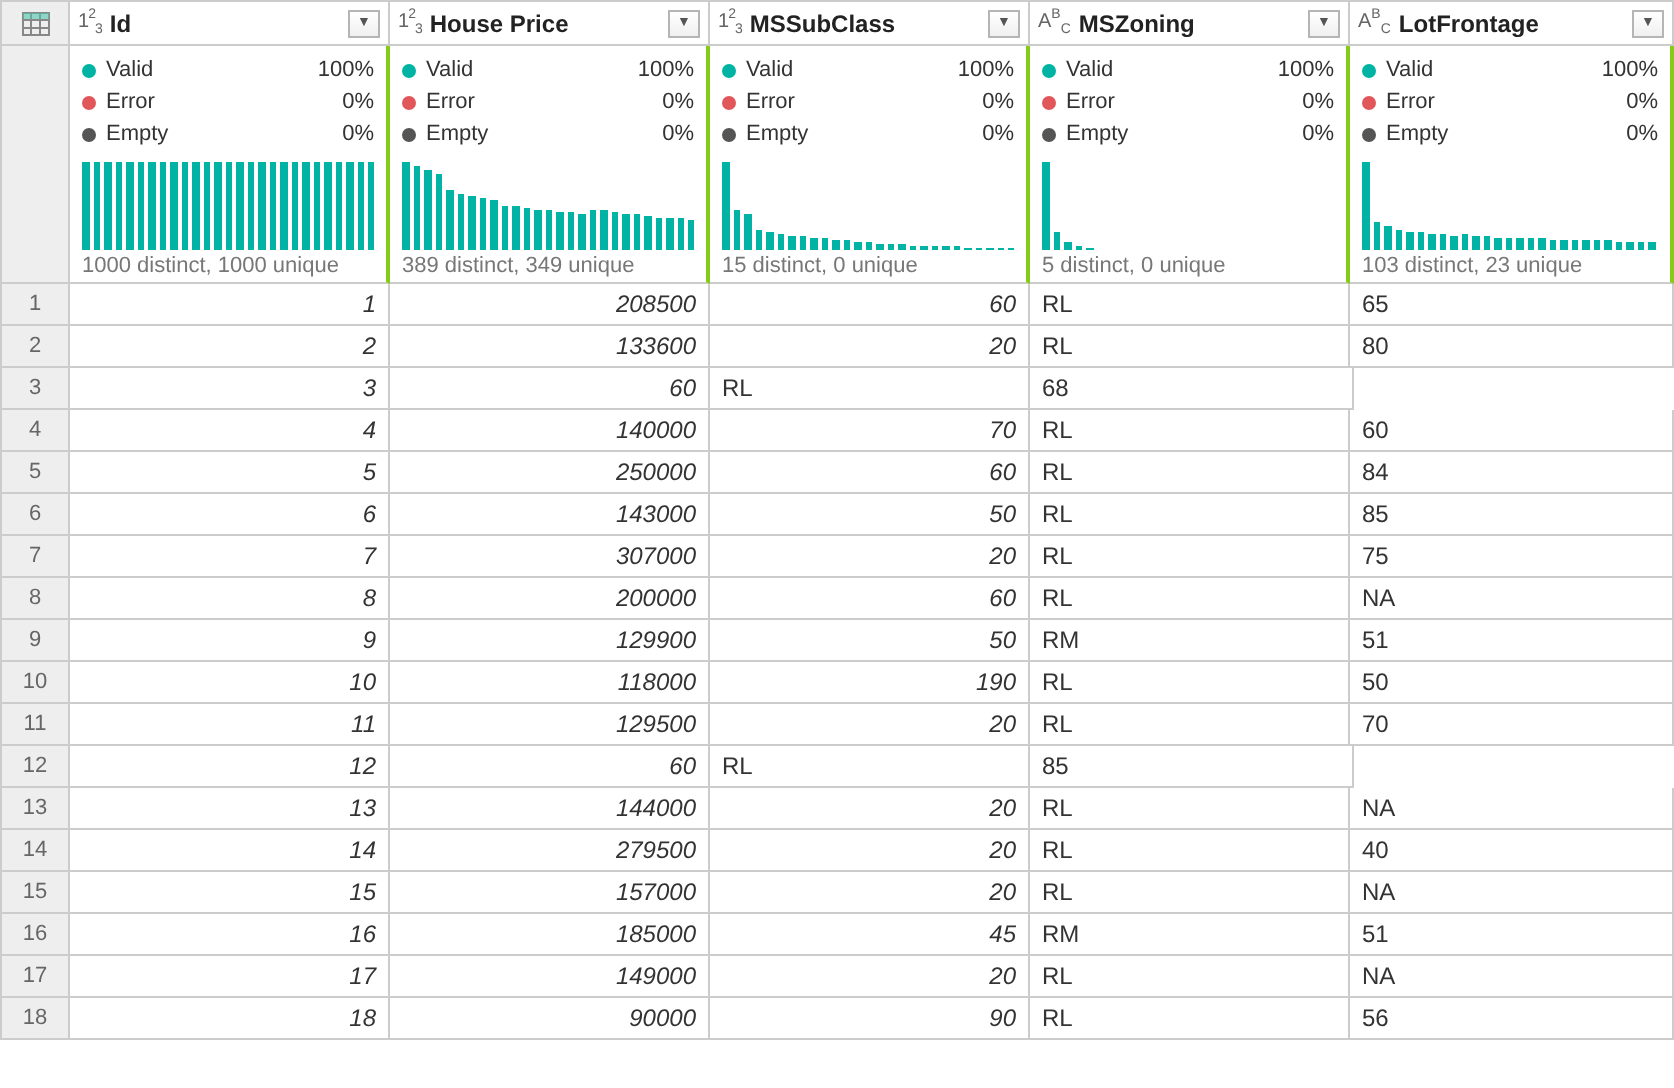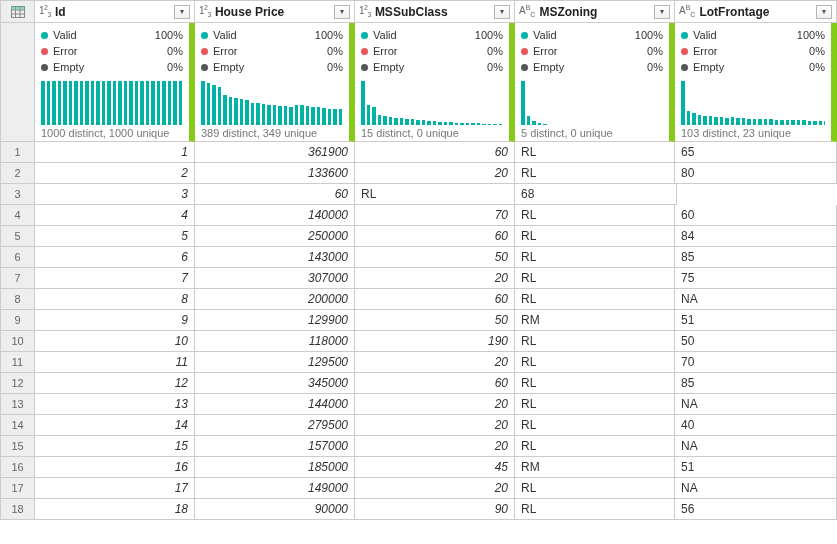--- a/index.html
+++ b/index.html
@@ -73,21 +73,21 @@
     justify-content: center;
     font-size: 7px;
     color: #555;
     background: linear-gradient(#fff,#f0f0f0);
     cursor: pointer;
   }
   .quality-row {
     display: flex;
   }
   .q-cell {
-    border-right: 6px solid #84cc16;
+    border-right: 2px solid #84cc16;
     border-bottom: 1px solid #ccc;
     padding: 4px 6px 2px 6px;
   }
   .rowhdr-quality {
     width: 34px;
     background: #eee;
     border-right: 1px solid #ccc;
     border-bottom: 1px solid #ccc;
   }
   .q-line {
@@ -439,21 +439,21 @@
           <div class="bar" style="height:4px"></div>
         </div>
         <div class="summary">103 distinct, 23 unique</div>
       </div>
   </div>
 
   <div id="rows">
       <div class="d-row">
         <div class="rowhdr">1</div>
         <div class="cell col c1 num">1</div>
-        <div class="cell col c2 num">361900</div>
+        <div class="cell col c2 num">208500</div>
         <div class="cell col c3 num">60</div>
         <div class="cell col c4 txt">RL</div>
         <div class="cell col c5 txt">65</div>
       </div>
       <div class="d-row">
         <div class="rowhdr">2</div>
         <div class="cell col c1 num">2</div>
         <div class="cell col c2 num">133600</div>
         <div class="cell col c3 num">20</div>
         <div class="cell col c4 txt">RL</div>
@@ -526,21 +526,20 @@
         <div class="rowhdr">11</div>
         <div class="cell col c1 num">11</div>
         <div class="cell col c2 num">129500</div>
         <div class="cell col c3 num">20</div>
         <div class="cell col c4 txt">RL</div>
         <div class="cell col c5 txt">70</div>
       </div>
       <div class="d-row">
         <div class="rowhdr">12</div>
         <div class="cell col c1 num">12</div>
-        <div class="cell col c2 num">345000</div>
         <div class="cell col c3 num">60</div>
         <div class="cell col c4 txt">RL</div>
         <div class="cell col c5 txt">85</div>
       </div>
       <div class="d-row">
         <div class="rowhdr">13</div>
         <div class="cell col c1 num">13</div>
         <div class="cell col c2 num">144000</div>
         <div class="cell col c3 num">20</div>
         <div class="cell col c4 txt">RL</div>

